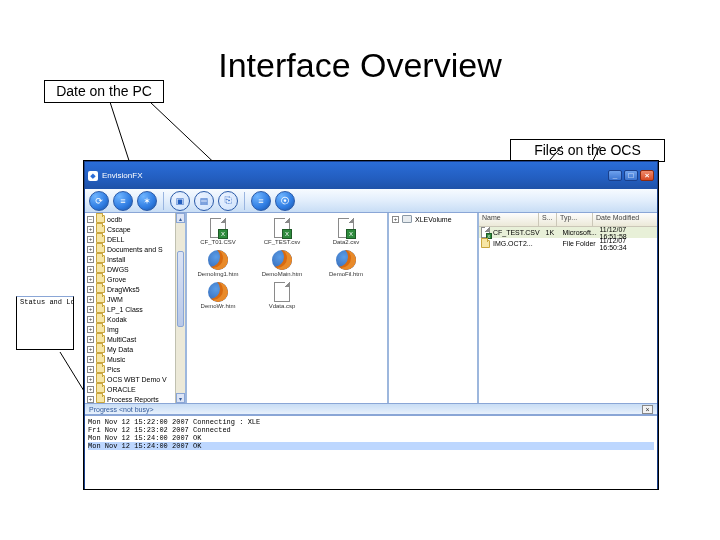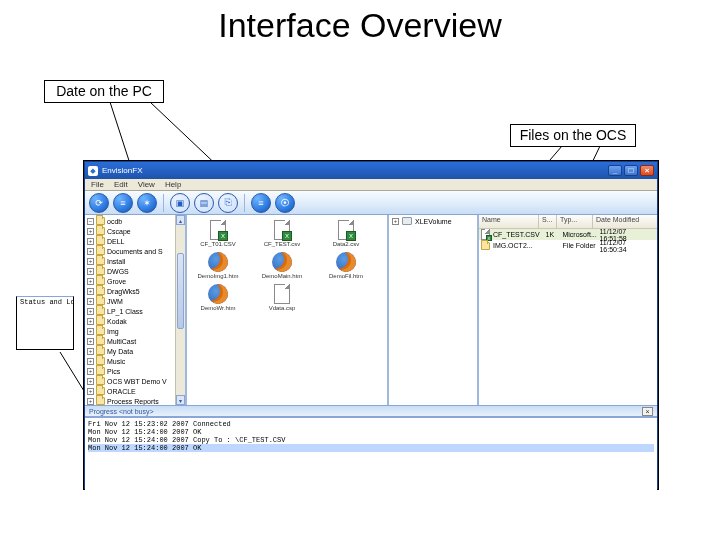--- a/index.html
+++ b/index.html
@@ -9,47 +9,48 @@
     font-family: Arial, sans-serif;
     background: #fff;
     position: relative;
     overflow: hidden;
   }
   .slide-title {
     font-size: 34px;
     text-align: center;
     padding-top: 6px;
     font-weight: normal;
+    margin-top: 40px;
   }
   .callout {
     position: absolute;
     border: 1px solid #000;
     background: #fff;
     padding: 3px 8px;
     font-size: 14px;
     text-align: center;
     line-height: 1.1;
   }
   .callout.pc { left: 44px; top: 80px; width: 120px; }
-  .callout.ocs { left: 510px; top: 124px; width: 126px; }
+  .callout.ocs { left: 510px; top: 139px; width: 155px; }
   .callout.log { left: 16px; top: 296px; width: 58px; height: 54px; }
 
   .app-window {
     position: absolute;
     left: 84px;
     top: 161px;
     width: 574px;
     height: 328px;
     border: 1px solid #1a3f8a;
     font-size: 8px;
     background: #fff;
     box-shadow: 0 0 0 1px #000;
   }
   .titlebar {
-    height: 17px;
+    height: 27px;
     background: linear-gradient(#2a6dd8, #235ec0 60%, #1f52a8);
     display: flex;
     align-items: center;
     color: #fff;
     padding: 0 3px;
     font-size: 8px;
   }
   .titlebar .ico {
     width: 10px; height: 10px; background:#fff; margin-right:4px; border-radius:2px;
     display:flex;align-items:center;justify-content:center;color:#2a6dd8;font-size:7px;
@@ -212,26 +213,20 @@
   <div class="titlebar">
     <span class="ico">◆</span>
     <span>EnvisionFX</span>
     <div class="winbtns">
       <div class="winbtn min">_</div>
       <div class="winbtn max">□</div>
       <div class="winbtn close">×</div>
     </div>
   </div>
 
-  <div class="menubar">
-    <span>File</span>
-    <span>Edit</span>
-    <span>View</span>
-    <span>Help</span>
-  </div>
 
   <div class="toolbar">
     <div class="tbtn">⟳</div>
     <div class="tbtn">≡</div>
     <div class="tbtn">✶</div>
     <div class="tsep"></div>
     <div class="tbtn light">▣</div>
     <div class="tbtn light">▤</div>
     <div class="tbtn light">⎘</div>
     <div class="tsep"></div>
@@ -439,19 +434,19 @@
     </div>
 
   </div>
 
   <div class="progress-bar">
     <span>Progress  &lt;not busy&gt;</span>
     <div class="xbtn">×</div>
   </div>
 
   <div class="log">
+    <div>Mon Nov 12 15:22:00 2007 Connecting : XLE</div>
     <div>Fri Nov 12 15:23:02 2007 Connected</div>
     <div>Mon Nov 12 15:24:00 2007 OK</div>
-    <div>Mon Nov 12 15:24:00 2007 Copy To  : \CF_TEST.CSV</div>
     <span class="sel">Mon Nov 12 15:24:00 2007 OK</span>
   </div>
 
 </div>
 
 </body></html>

